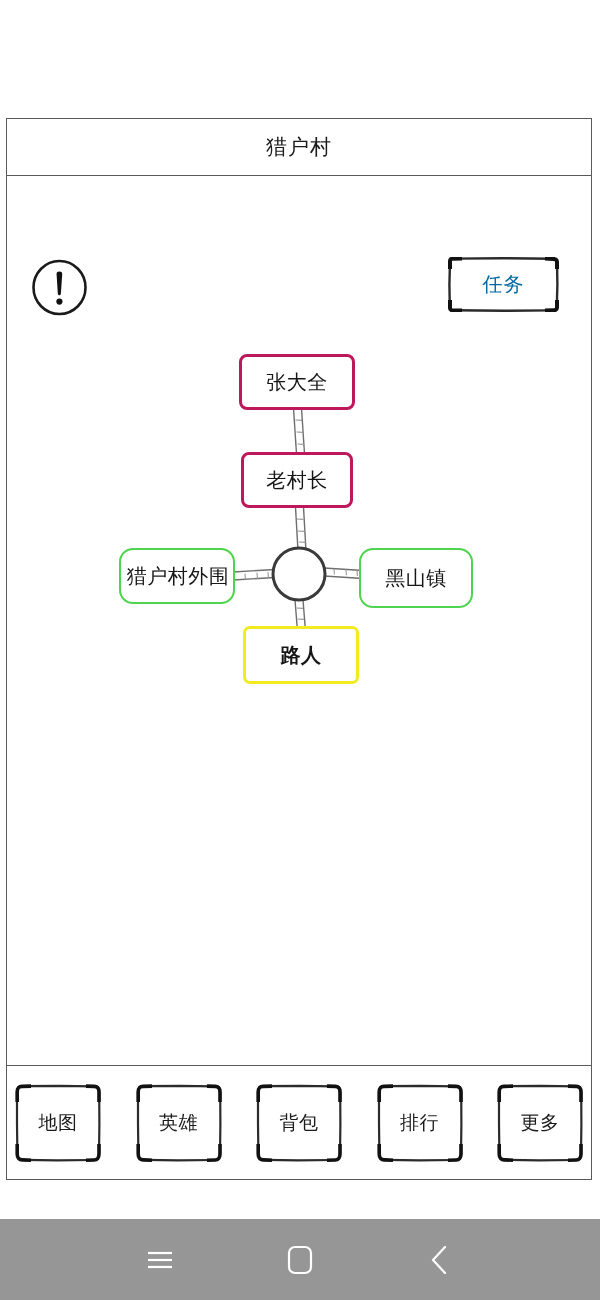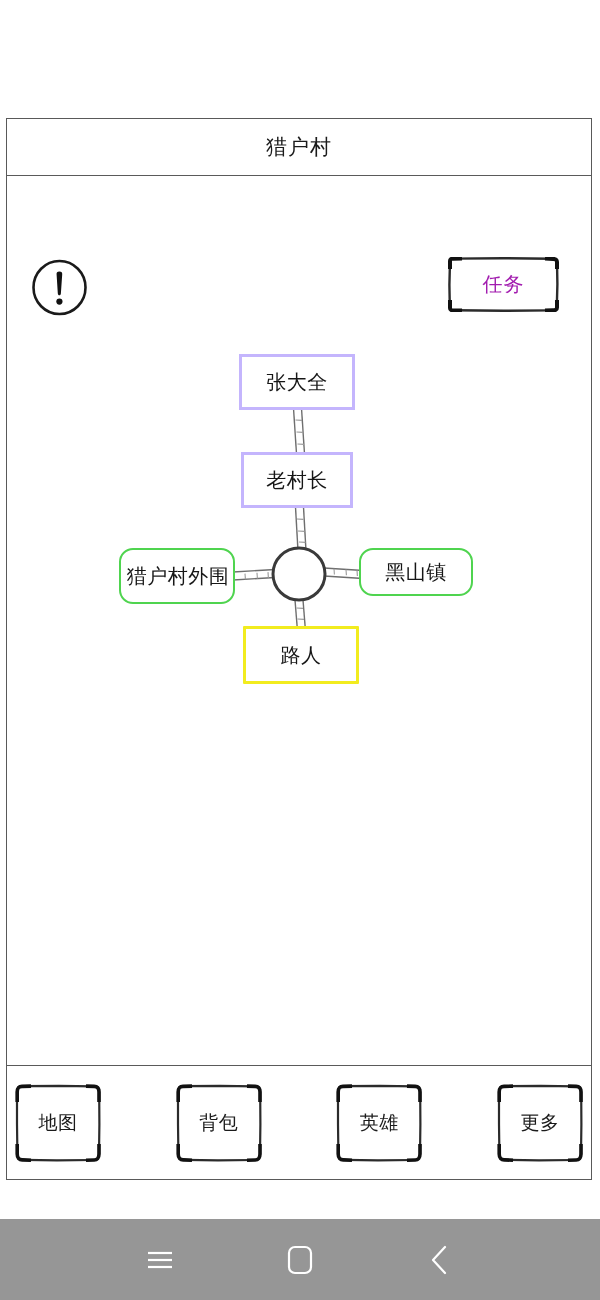--- a/index.html
+++ b/index.html
@@ -76,21 +76,21 @@
     align-items: center;
     justify-content: center;
   }
   #quest-button .sketch-border {
     position: absolute;
     inset: 0;
   }
   #quest-label {
     position: relative;
     font-size: 20px;
-    color: #a21caf;
+    color: #0369a1;
     font-family: "DejaVu Sans", "Liberation Sans", sans-serif;
     letter-spacing: 1px;
   }
 
   
   #node-map {
     position: absolute;
     left: 0;
     top: 0;
     width: 584px;
@@ -104,29 +104,29 @@
     background: #ffffff;
     white-space: nowrap;
   }
   .map-node .node-label {
     font-size: 20px;
     color: #161616;
     font-family: "DejaVu Sans", "Liberation Sans", sans-serif;
     letter-spacing: 0.5px;
     line-height: 1;
   }
-  .node-blue   { border: 3px solid #c4b5fd; border-radius: 0; }
+  .node-blue   { border: 3px solid #be185d; border-radius: 8px; }
   .node-green  { border: 2px solid #4fd44f; border-radius: 14px; }
-  .node-yellow { border: 3px solid #f2ec1f; border-radius: 1px; }
+  .node-yellow { border: 3px solid #f2ec1f; border-radius: 7px; font-weight: bold; }
 
   #node-zhangdaquan { left: 232px; top: 178px; width: 116px; height: 56px; }
   #node-laocunzhang { left: 234px; top: 276px; width: 112px; height: 56px; }
   #node-waiwei      { left: 112px; top: 372px; width: 116px; height: 56px; }
   #node-waiwei .node-label { position: relative; left: 1px; }
-  #node-heishanzhen { left: 352px; top: 372px; width: 114px; height: 48px; }
+  #node-heishanzhen { left: 352px; top: 372px; width: 114px; height: 60px; }
   #node-luren       { left: 236px; top: 450px; width: 116px; height: 58px; }
 
   
   #bottom-nav {
     position: absolute;
     left: 0;
     bottom: 0;
     width: 584px;
     height: 114px;
     border-top: 1px solid #5a5a5a;
@@ -291,35 +291,45 @@
       </div>
 
       <div class="nav-button">
         <svg class="sketch-border" viewBox="0 0 86 78" preserveAspectRatio="none" aria-hidden="true">
           <path d="M2,8 C2,3.5 3.6,2 7.5,2.2 L44,1.8 L79,2.3 C83,2.1 84.4,3.8 84.2,8 L84.4,40 L84,70 C84.2,74.5 82.5,76.2 78.5,76 L42,76.4 L8,75.8 C4,76 2.2,74.2 2.4,70 L2,40 Z" fill="none" stroke="#2b2b2b" stroke-width="2.2" stroke-linejoin="round"></path>
           <path d="M2.2,18 L2.2,8 C2.2,4 4,2.2 7.5,2.4 L16,2.1" fill="none" stroke="#111" stroke-width="3.6"></path>
           <path d="M84,18 L84,8 C84,4.2 82.3,2.3 79,2.4 L71,2.1" fill="none" stroke="#111" stroke-width="3.6"></path>
           <path d="M2.2,60 L2.2,70 C2.2,74 4.2,76.1 7.6,75.9 L16,76.2" fill="none" stroke="#111" stroke-width="3.6"></path>
           <path d="M84,60 L84,70 C84,74.2 82,76.1 79,76 L71,76.2" fill="none" stroke="#111" stroke-width="3.6"></path>
         </svg>
+        <span class="nav-label">英雄</span>
+      </div>
+
+      <div class="nav-button">
+        <svg class="sketch-border" viewBox="0 0 86 78" preserveAspectRatio="none" aria-hidden="true">
+          <path d="M2,8 C2,3.5 3.6,2 7.5,2.2 L44,1.8 L79,2.3 C83,2.1 84.4,3.8 84.2,8 L84.4,40 L84,70 C84.2,74.5 82.5,76.2 78.5,76 L42,76.4 L8,75.8 C4,76 2.2,74.2 2.4,70 L2,40 Z" fill="none" stroke="#2b2b2b" stroke-width="2.2" stroke-linejoin="round"></path>
+          <path d="M2.2,18 L2.2,8 C2.2,4 4,2.2 7.5,2.4 L16,2.1" fill="none" stroke="#111" stroke-width="3.6"></path>
+          <path d="M84,18 L84,8 C84,4.2 82.3,2.3 79,2.4 L71,2.1" fill="none" stroke="#111" stroke-width="3.6"></path>
+          <path d="M2.2,60 L2.2,70 C2.2,74 4.2,76.1 7.6,75.9 L16,76.2" fill="none" stroke="#111" stroke-width="3.6"></path>
+          <path d="M84,60 L84,70 C84,74.2 82,76.1 79,76 L71,76.2" fill="none" stroke="#111" stroke-width="3.6"></path>
+        </svg>
         <span class="nav-label">背包</span>
       </div>
 
-      <div class="nav-button">
-        <svg class="sketch-border" viewBox="0 0 86 78" preserveAspectRatio="none" aria-hidden="true">
-          <path d="M2,8 C2,3.5 3.6,2 7.5,2.2 L44,1.8 L79,2.3 C83,2.1 84.4,3.8 84.2,8 L84.4,40 L84,70 C84.2,74.5 82.5,76.2 78.5,76 L42,76.4 L8,75.8 C4,76 2.2,74.2 2.4,70 L2,40 Z" fill="none" stroke="#2b2b2b" stroke-width="2.2" stroke-linejoin="round"></path>
-          <path d="M2.2,18 L2.2,8 C2.2,4 4,2.2 7.5,2.4 L16,2.1" fill="none" stroke="#111" stroke-width="3.6"></path>
-          <path d="M84,18 L84,8 C84,4.2 82.3,2.3 79,2.4 L71,2.1" fill="none" stroke="#111" stroke-width="3.6"></path>
-          <path d="M2.2,60 L2.2,70 C2.2,74 4.2,76.1 7.6,75.9 L16,76.2" fill="none" stroke="#111" stroke-width="3.6"></path>
-          <path d="M84,60 L84,70 C84,74.2 82,76.1 79,76 L71,76.2" fill="none" stroke="#111" stroke-width="3.6"></path>
-        </svg>
-        <span class="nav-label">英雄</span>
-      </div>
-
-
+
+      <div class="nav-button">
+        <svg class="sketch-border" viewBox="0 0 86 78" preserveAspectRatio="none" aria-hidden="true">
+          <path d="M2,8 C2,3.5 3.6,2 7.5,2.2 L44,1.8 L79,2.3 C83,2.1 84.4,3.8 84.2,8 L84.4,40 L84,70 C84.2,74.5 82.5,76.2 78.5,76 L42,76.4 L8,75.8 C4,76 2.2,74.2 2.4,70 L2,40 Z" fill="none" stroke="#2b2b2b" stroke-width="2.2" stroke-linejoin="round"></path>
+          <path d="M2.2,18 L2.2,8 C2.2,4 4,2.2 7.5,2.4 L16,2.1" fill="none" stroke="#111" stroke-width="3.6"></path>
+          <path d="M84,18 L84,8 C84,4.2 82.3,2.3 79,2.4 L71,2.1" fill="none" stroke="#111" stroke-width="3.6"></path>
+          <path d="M2.2,60 L2.2,70 C2.2,74 4.2,76.1 7.6,75.9 L16,76.2" fill="none" stroke="#111" stroke-width="3.6"></path>
+          <path d="M84,60 L84,70 C84,74.2 82,76.1 79,76 L71,76.2" fill="none" stroke="#111" stroke-width="3.6"></path>
+        </svg>
+        <span class="nav-label">排行</span>
+      </div>
 
       <div class="nav-button">
         <svg class="sketch-border" viewBox="0 0 86 78" preserveAspectRatio="none" aria-hidden="true">
           <path d="M2,8 C2,3.5 3.6,2 7.5,2.2 L44,1.8 L79,2.3 C83,2.1 84.4,3.8 84.2,8 L84.4,40 L84,70 C84.2,74.5 82.5,76.2 78.5,76 L42,76.4 L8,75.8 C4,76 2.2,74.2 2.4,70 L2,40 Z" fill="none" stroke="#2b2b2b" stroke-width="2.2" stroke-linejoin="round"></path>
           <path d="M2.2,18 L2.2,8 C2.2,4 4,2.2 7.5,2.4 L16,2.1" fill="none" stroke="#111" stroke-width="3.6"></path>
           <path d="M84,18 L84,8 C84,4.2 82.3,2.3 79,2.4 L71,2.1" fill="none" stroke="#111" stroke-width="3.6"></path>
           <path d="M2.2,60 L2.2,70 C2.2,74 4.2,76.1 7.6,75.9 L16,76.2" fill="none" stroke="#111" stroke-width="3.6"></path>
           <path d="M84,60 L84,70 C84,74.2 82,76.1 79,76 L71,76.2" fill="none" stroke="#111" stroke-width="3.6"></path>
         </svg>
         <span class="nav-label">更多</span>

